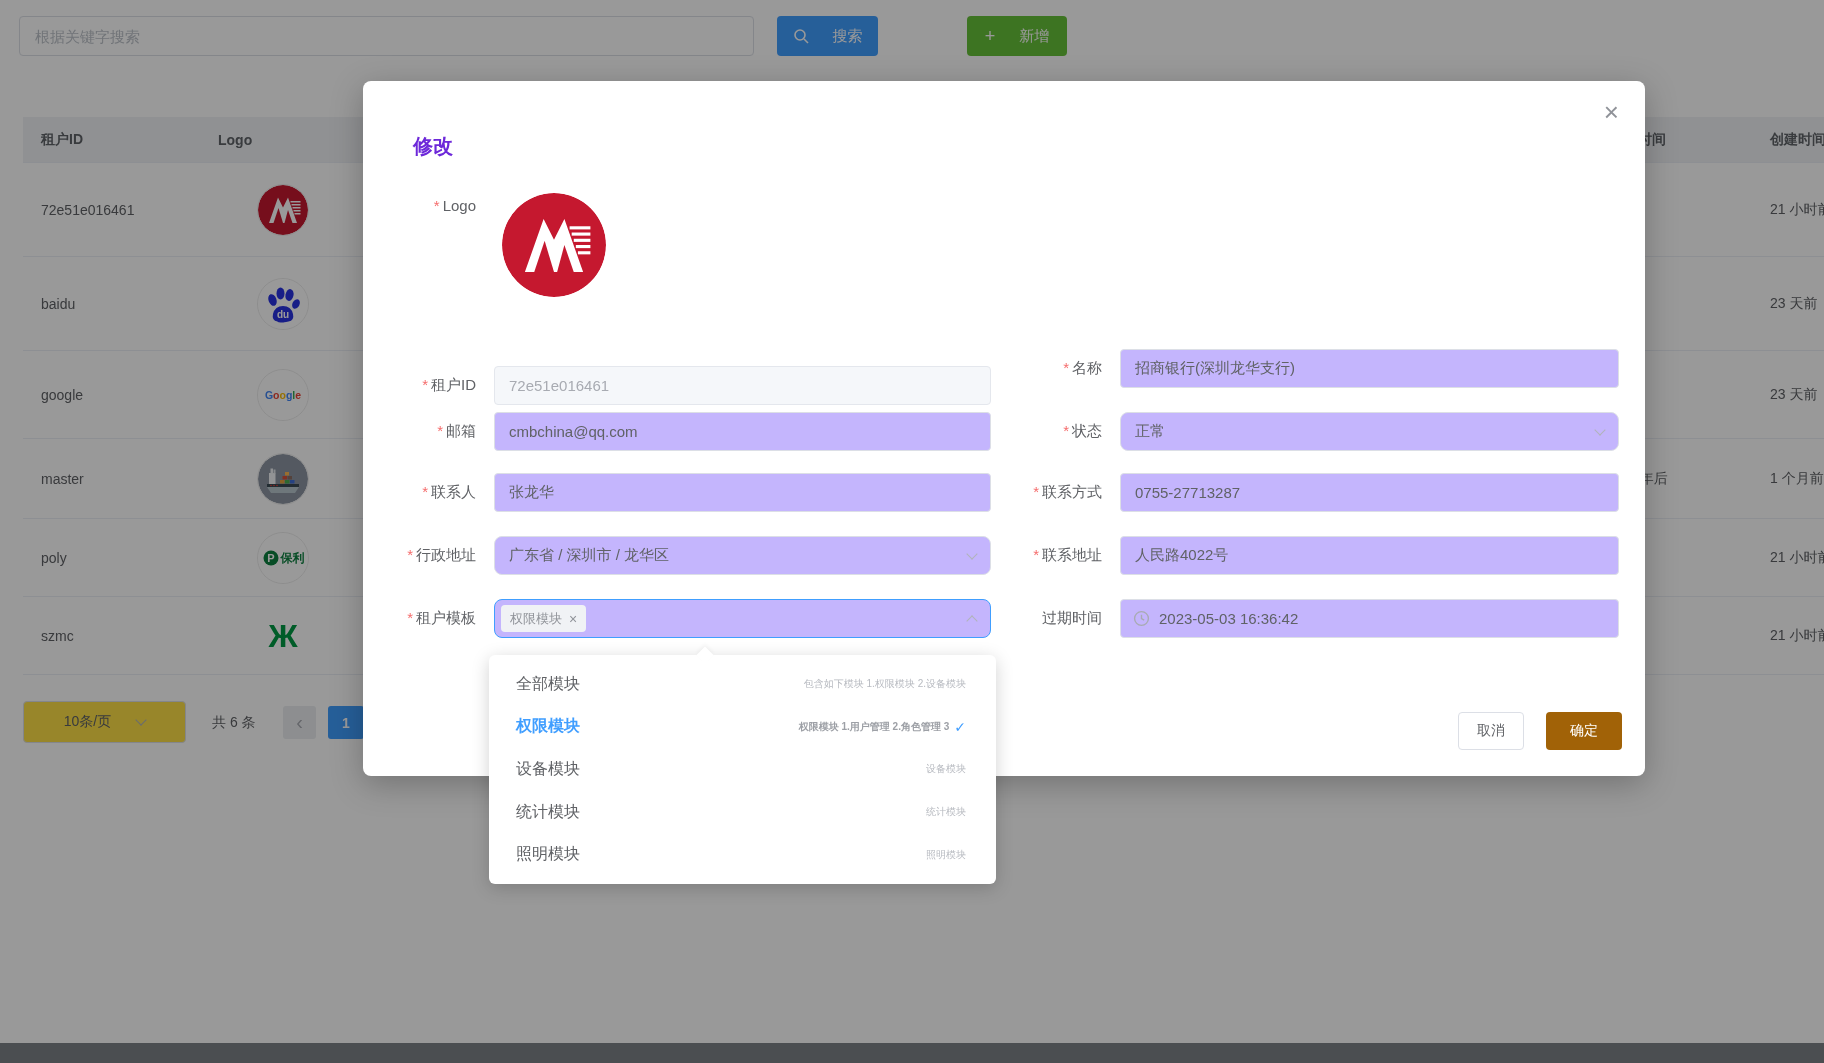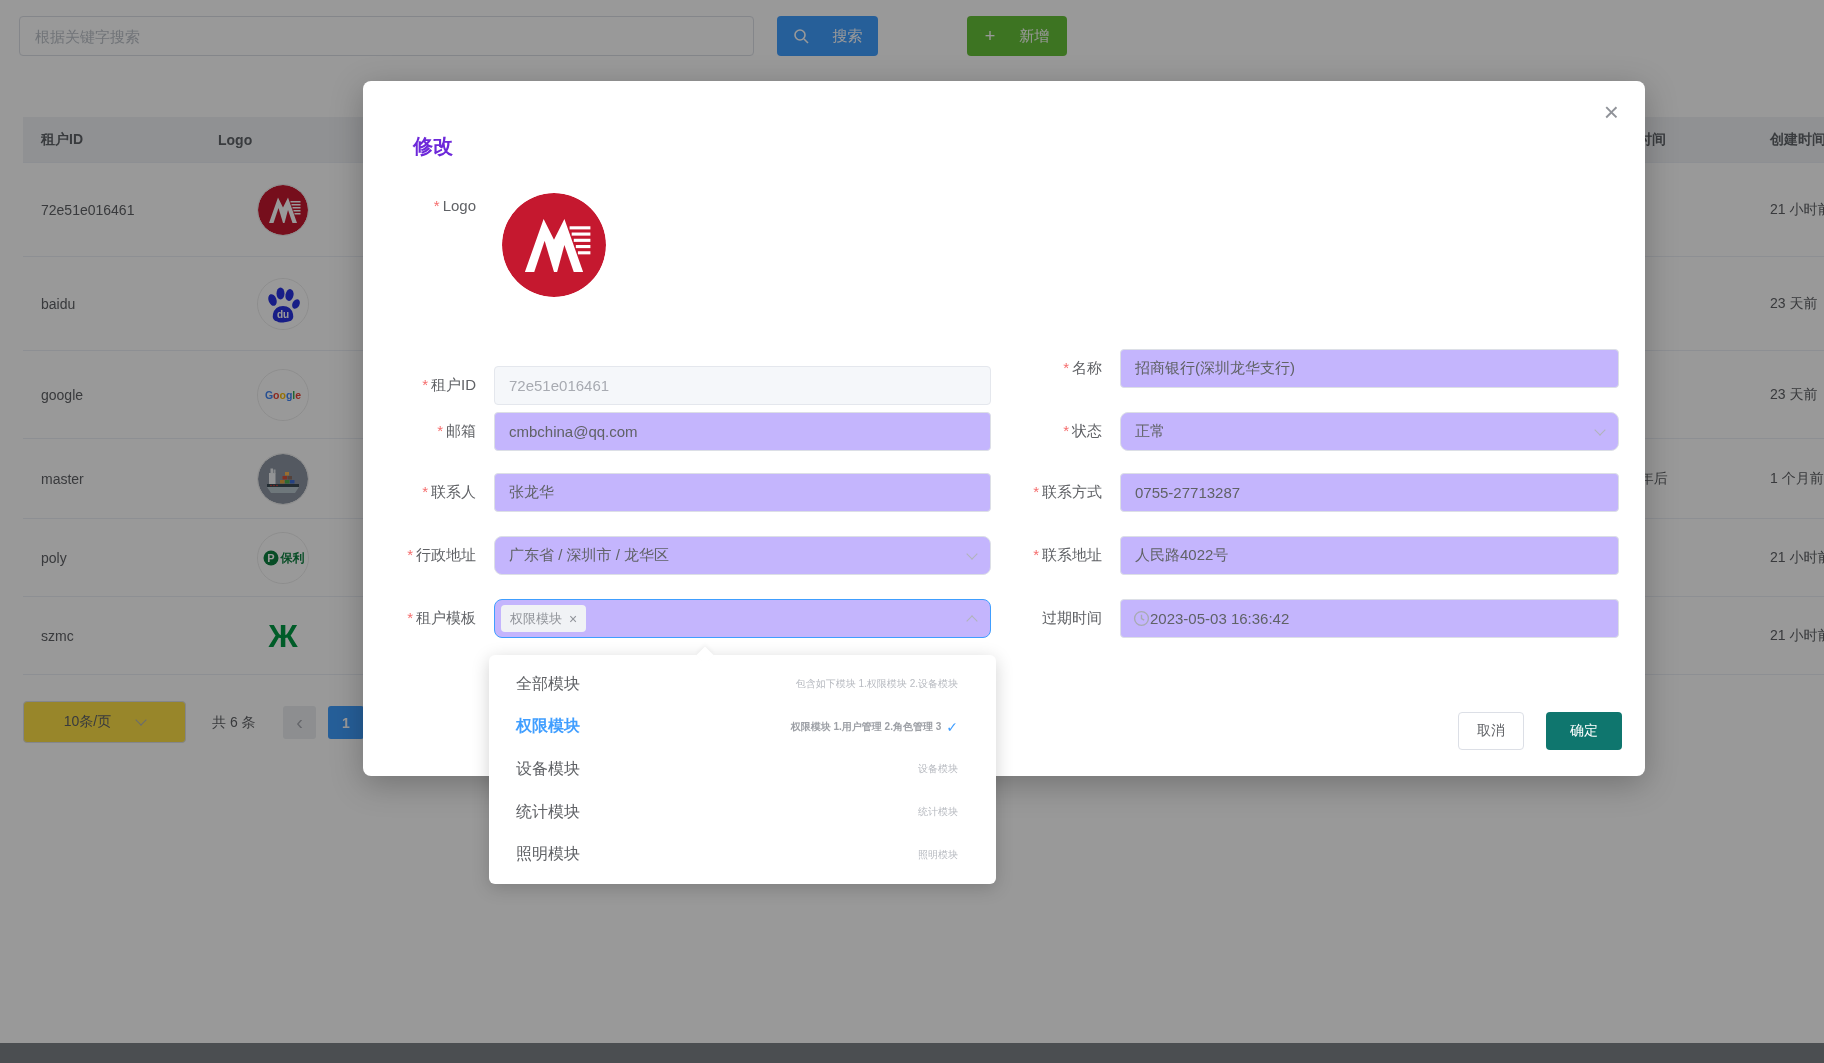--- a/index.html
+++ b/index.html
@@ -62,42 +62,42 @@
   .fi-r .inp { width:499px; }
   input.inp[disabled] { background:#f5f7fa; border-color:#e4e7ed; color:#a8abb2; }
   .sel { display:flex; align-items:center; justify-content:space-between; cursor:pointer;border-radius:8px; }
   .chv { width:8px; height:8px; border-right:1.5px solid #b0b3ba; border-bottom:1.5px solid #b0b3ba;
     transform:rotate(45deg); margin-top:-4px; flex:none; }
   .chv.up { transform:rotate(-135deg); margin-top:4px; }
   .msel { border:1.5px solid #409eff; padding-left:6px; }
   .tag { display:inline-flex; align-items:center; gap:7px; background:#f0f2f5; border-radius:4px;
     padding:0 9px; height:27px; font-size:13px; color:#909399; }
   .tag-x { font-size:14px; color:#909399; cursor:pointer; line-height:1; }
-  .dpk { display:flex; align-items:center; padding-left:12px; cursor:pointer; }
+  .dpk { display:flex; align-items:center; gap:9px; padding-left:12px; cursor:pointer; }
   .dpk span { color:#5f6266; }
 
   .logo-label { position:absolute; left:0; top:114px; width:113px; text-align:right;
     font-size:15px; color:#606266; line-height:22px; }
   .logo-big { position:absolute; left:139px; top:112px; width:104px; height:104px; border-radius:50%;
     overflow:hidden; }
   .logo-big svg { display:block; width:100%; height:100%; }
 
   .btn-cancel { position:absolute; left:1095px; top:631px; width:66px; height:38px; border:1px solid #dcdfe6;
     border-radius:4px; background:#fff; color:#606266; font-size:14px; cursor:pointer; }
-  .btn-ok { position:absolute; left:1183px; top:631px; width:76px; height:38px; background:#0f766e; border:none;
+  .btn-ok { position:absolute; left:1183px; top:631px; width:76px; height:38px; background:#a16207; border:none;
     border-radius:4px; color:#fff; font-size:14px; cursor:pointer; }
 
   
   .dd { position:absolute; left:489px; top:655px; width:507px; height:229px; background:#fff;
     border-radius:6px; z-index:30; box-shadow:0 4px 18px rgba(0,0,0,.18); padding:8px 0;
     display:flex; flex-direction:column; }
   .dd-arrow { position:absolute; left:210px; top:-6px; width:12px; height:12px; background:#fff;
     transform:rotate(45deg); box-shadow:-2px -2px 4px rgba(0,0,0,.04); }
   .dd-item { flex:1; display:flex; align-items:center; justify-content:space-between;
-    padding:0 38px 0 27px; cursor:pointer; }
+    padding:0 30px 0 27px; cursor:pointer; }
   .dd-label { font-size:16px; color:#606266; }
   .dd-desc  { font-size:10px; color:#b7bac0; }
   .dd-item.selected .dd-label { color:#409eff; font-weight:700; }
   .dd-item.selected .dd-desc  { font-weight:700; color:#9da0a6; }
   .check { color:#409eff; font-weight:700; margin-left:5px; font-size:14px; }
   .dd-right { display:flex; align-items:center; }
 </style>
 </head>
 <body>
 

